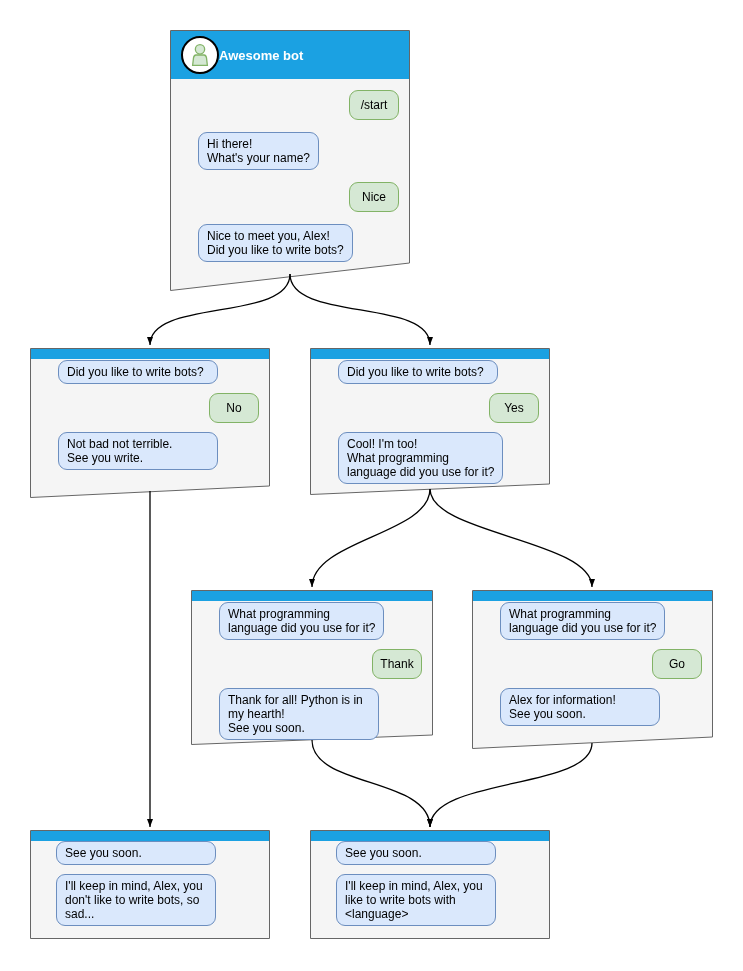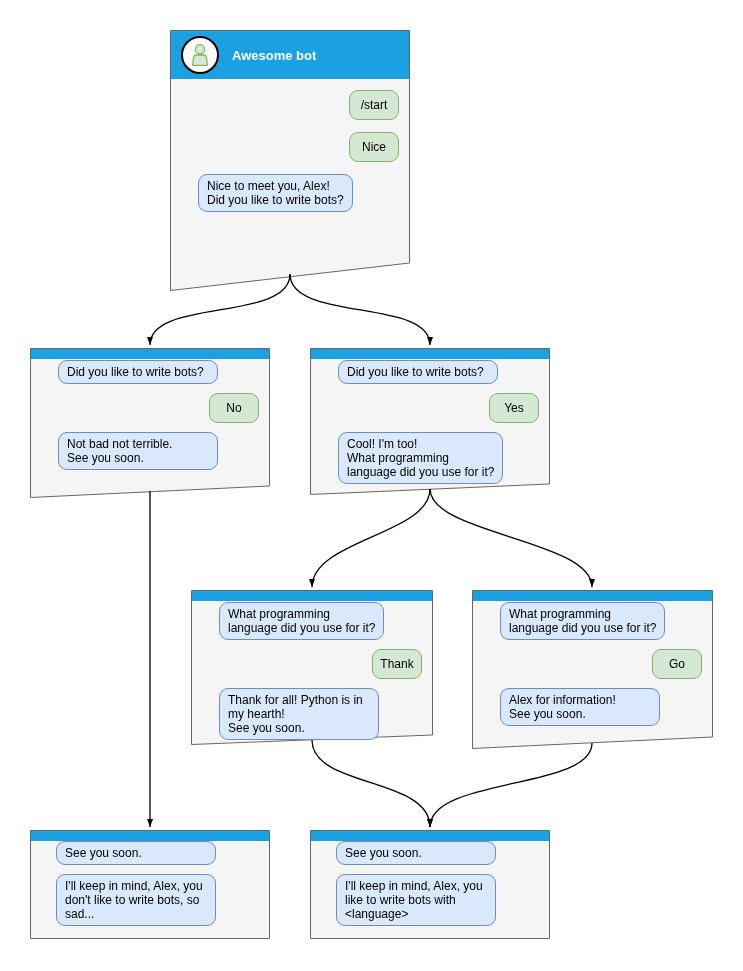--- a/index.html
+++ b/index.html
@@ -7,21 +7,21 @@
     position:relative;width:743px;height:971px;background:#ffffff;
     font-family:"Liberation Sans",sans-serif;overflow:hidden;
   }
   .win{position:absolute;}
   .frame{position:absolute;left:0;top:0;display:block;}
   .bar{
     position:absolute;left:1px;right:1px;top:1px;height:10px;
     background:#1BA1E2;
   }
   .bar.big{
-    height:48px;display:flex;align-items:center;gap:13px;padding-left:10px;
+    height:48px;display:flex;align-items:center;padding-left:10px;
   }
   .avatar{
     width:38px;height:38px;border-radius:50%;background:#ffffff;
     border:2px solid #000000;display:flex;align-items:center;justify-content:center;
     box-sizing:border-box;flex:0 0 auto;
   }
   .title{color:#ffffff;font-size:13px;font-weight:bold;}
   .msgs{
     position:absolute;left:18px;right:1px;display:flex;flex-direction:column;
   }
@@ -56,36 +56,38 @@
       <div class="avatar">
         <svg width="26" height="26" viewBox="0 0 24 24">
           <circle cx="12" cy="6.8" r="4.3" fill="#D5E8D4" stroke="#82B366" stroke-width="1.2"></circle>
           <path d="M8.2,12 L15.8,12 Q17.6,12.2 18,14.6 L18.8,21.5 L5.2,21.5 L6,14.6 Q6.4,12.2 8.2,12 Z" fill="#D5E8D4" stroke="#82B366" stroke-width="1.2"></path>
         </svg>
       </div>
       <span class="title">Awesome bot</span>
     </div>
     <div class="msgs root">
       <div class="bubble user">/start</div>
+      <div class="bubble bot">Hi there!
+What's your name?</div>
       <div class="bubble user">Nice</div>
       <div class="bubble bot">Nice to meet you, Alex!
 Did you like to write bots?</div>
     </div>
   </div>
 
   <div class="win" style="left:30px;top:348px;width:240px;height:150px;">
     <svg class="frame" width="240" height="150">
       <polygon points="0.5,0.5 239.5,0.5 239.5,138 0.5,149.5" fill="#F5F5F5" stroke="#666666"></polygon>
     </svg>
     <div class="bar"></div>
     <div class="msgs small">
       <div class="bubble bot">Did you like to write bots?</div>
       <div class="bubble user">No</div>
       <div class="bubble bot">Not bad not terrible.
-See you soon.</div>
+See you write.</div>
     </div>
   </div>
 
   <div class="win" style="left:310px;top:348px;width:240px;height:147px;">
     <svg class="frame" width="240" height="147">
       <polygon points="0.5,0.5 239.5,0.5 239.5,136 0.5,146.5" fill="#F5F5F5" stroke="#666666"></polygon>
     </svg>
     <div class="bar"></div>
     <div class="msgs small">
       <div class="bubble bot">Did you like to write bots?</div>

